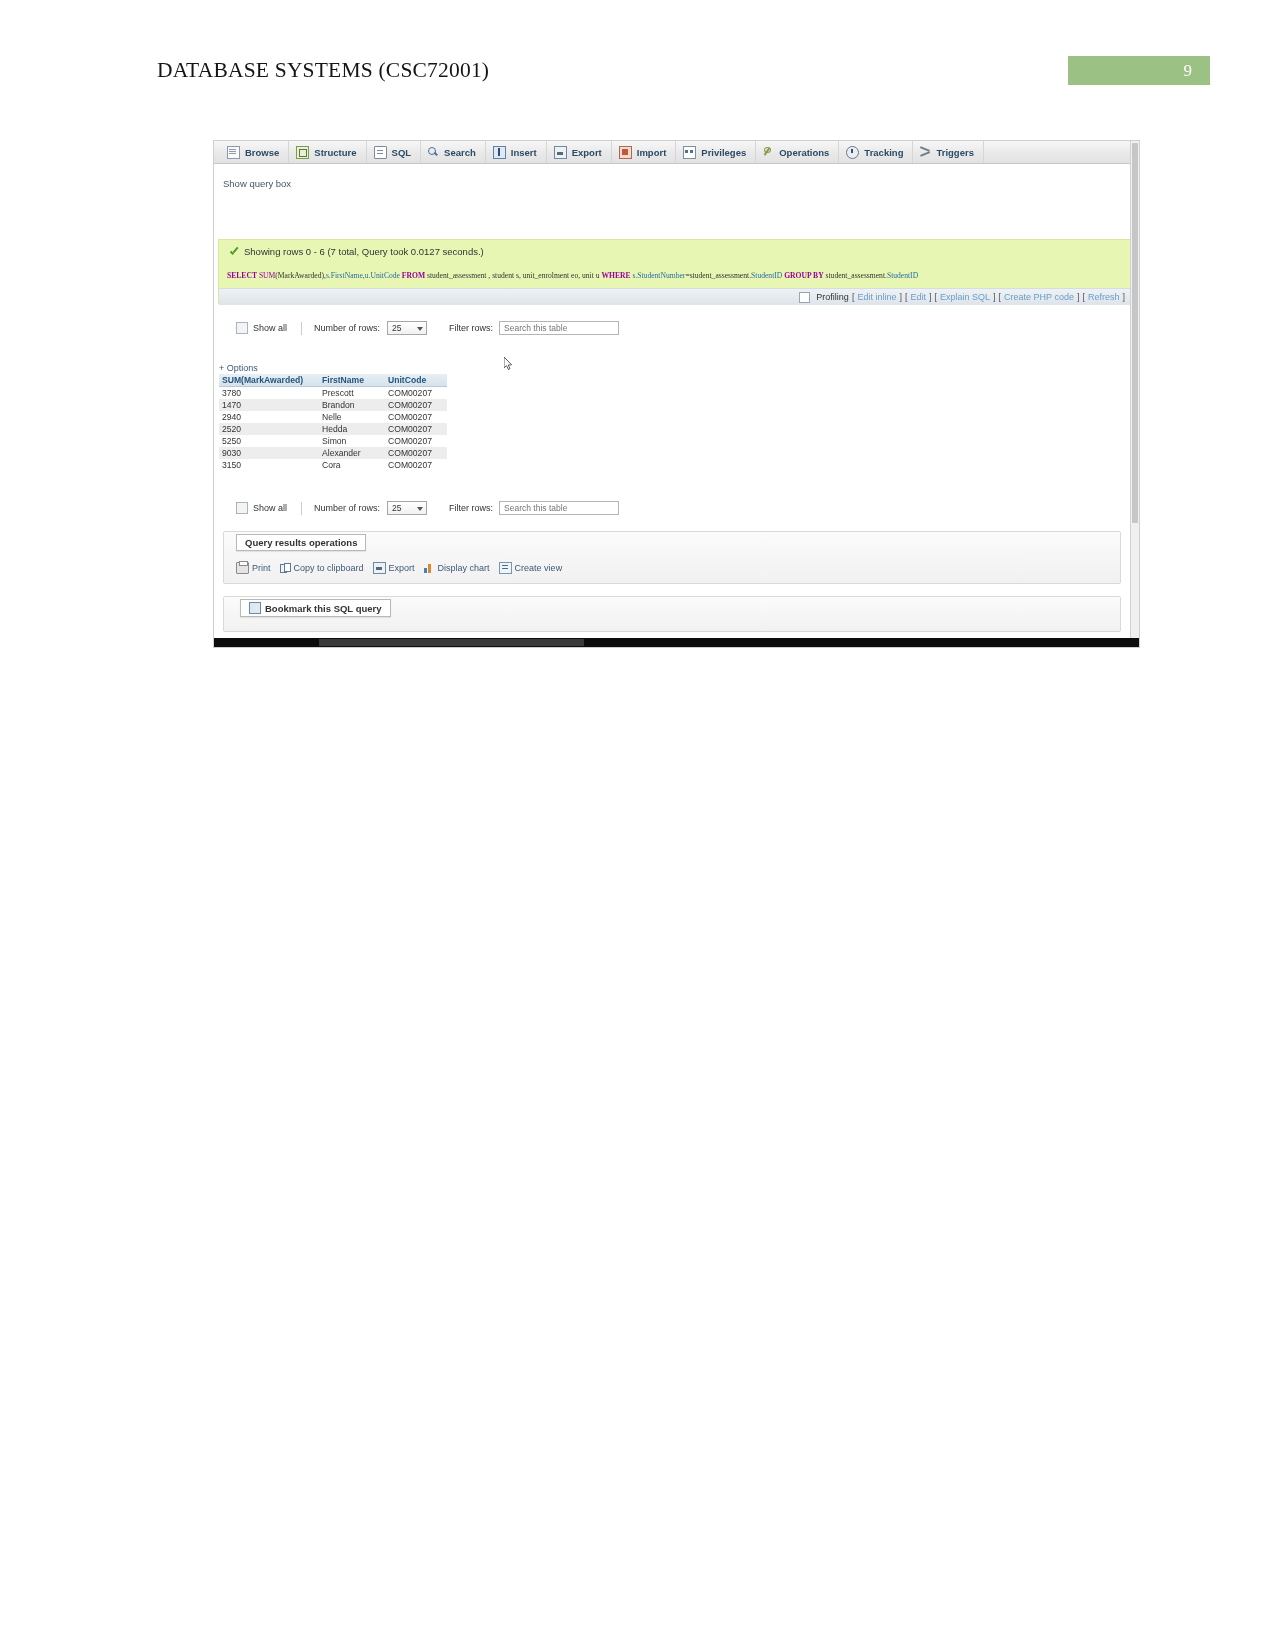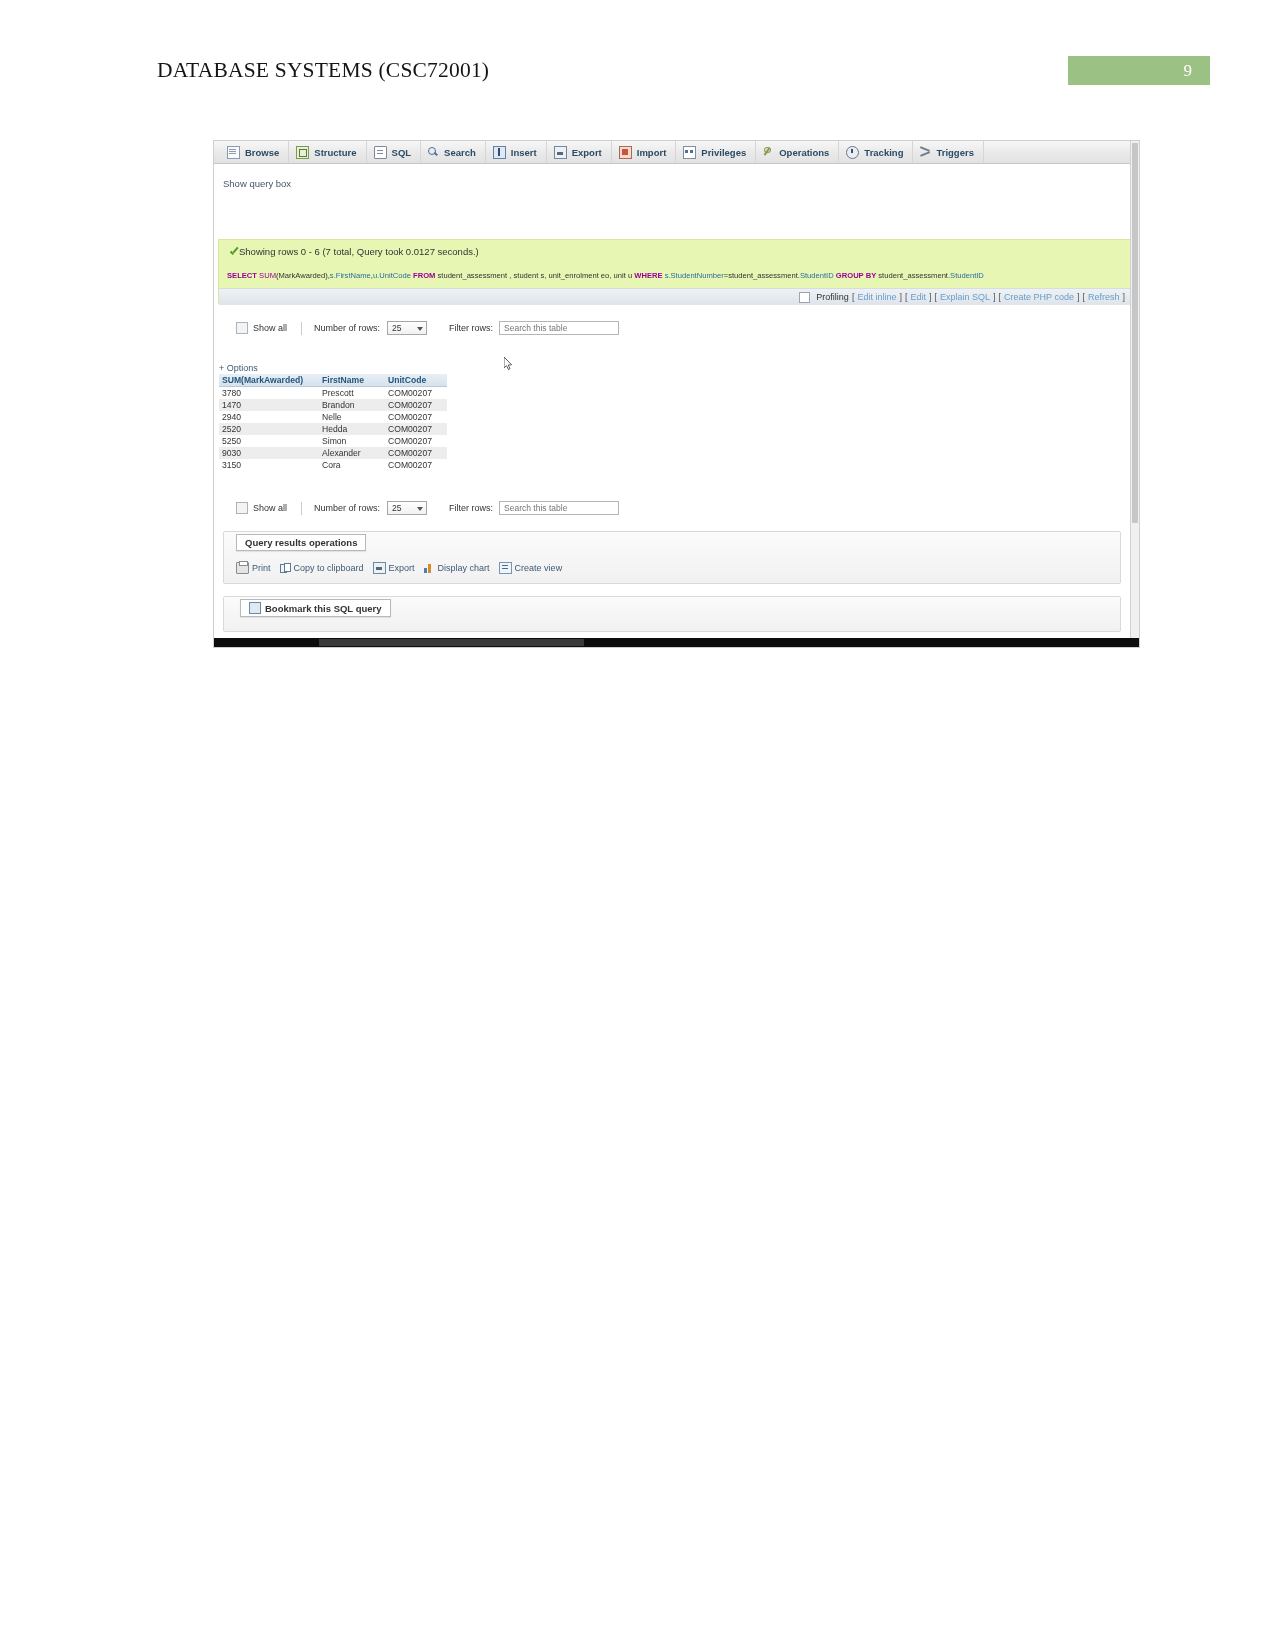--- a/index.html
+++ b/index.html
@@ -177,37 +177,38 @@
     border: 1px solid #d8e8a4;
     box-sizing: border-box;
   }
   .success-line {
     position: absolute;
     left: 10px; top: 6px;
     font-size: 9.5px;
     color: #333;
     display: flex;
     align-items: center;
+    gap: 5px;
   }
   .chk {
     width: 10px; height: 10px;
     position: relative; display: inline-block; flex:0 0 auto;
   }
   .chk:before{content:"";position:absolute;left:1px;top:5px;width:4px;height:1.8px;background:#4f9b22;transform:rotate(45deg);}
   .chk:after{content:"";position:absolute;left:3px;top:2px;width:7px;height:1.8px;background:#4f9b22;transform:rotate(-50deg);}
 
   .sqlwrap {
     position: absolute;
     left: 0; top: 26px;
     width: 914px;
     padding: 4px 8px;
     box-sizing: border-box;
     white-space: nowrap;
     overflow: hidden;
-    font-family: Liberation Sans, sans-serif;
+    font-family: Liberation Serif, serif;
     font-size: 7.6px;
     line-height: 11px;
   }
   .kw { color: #990099; font-weight: bold; }
   .fn { color: #990099; }
   .col { color: #2b6ca3; }
   .plain { color: #333333; }
 
   .profiling-row {
     position: absolute;

